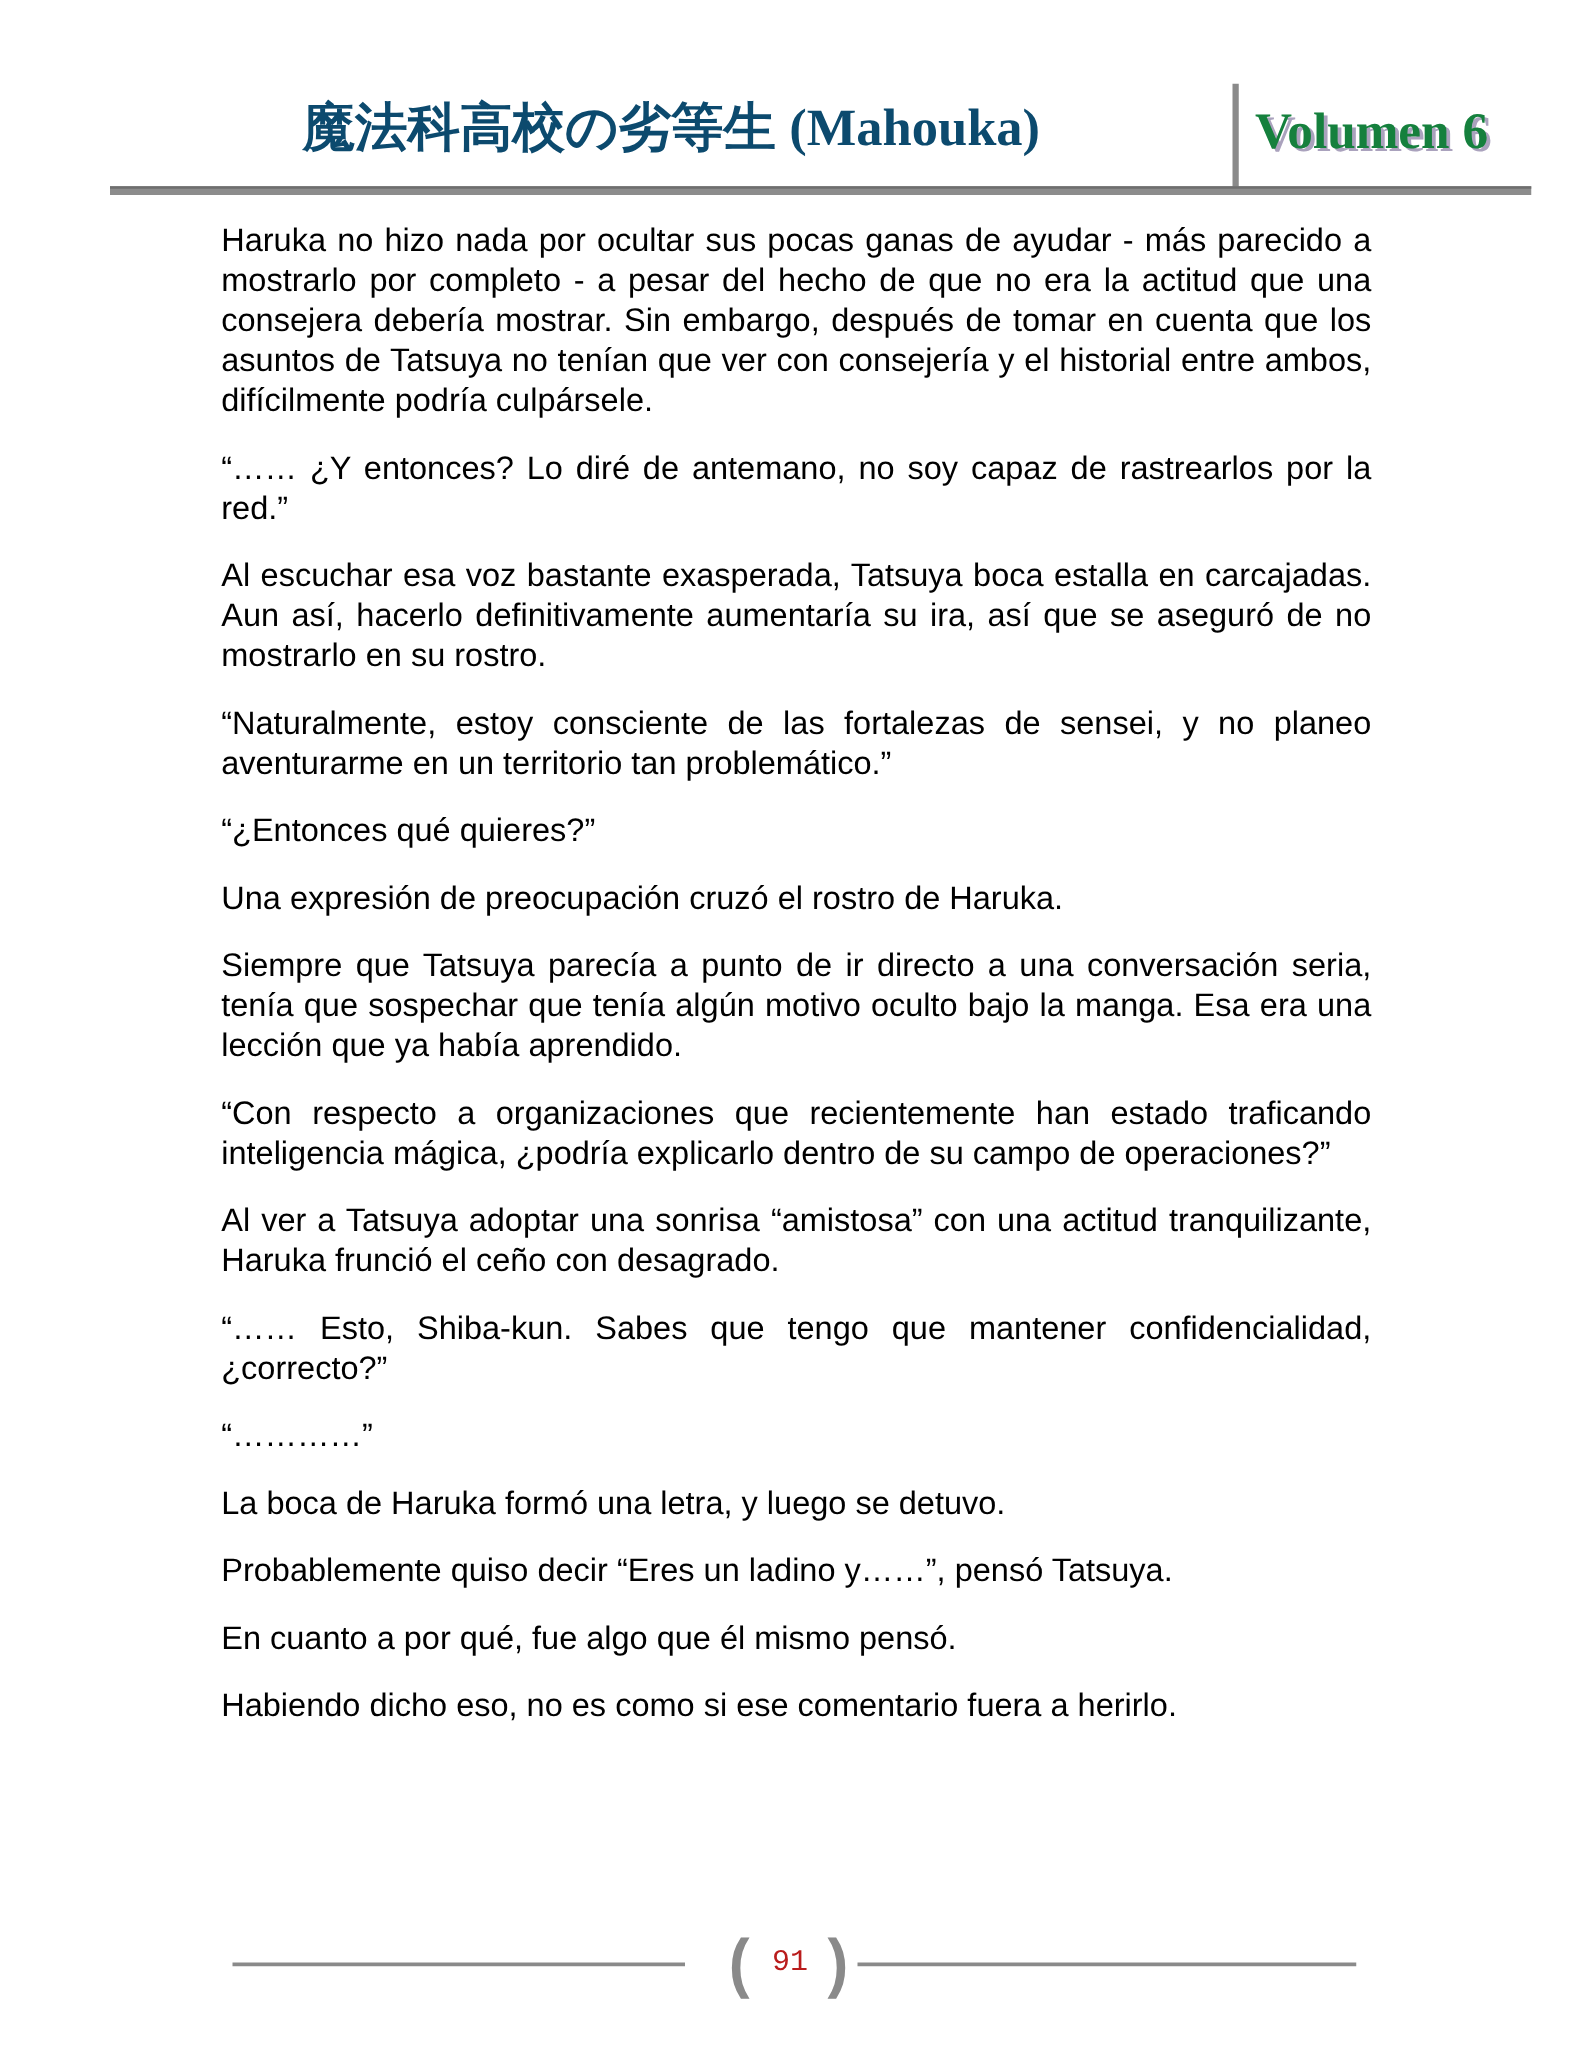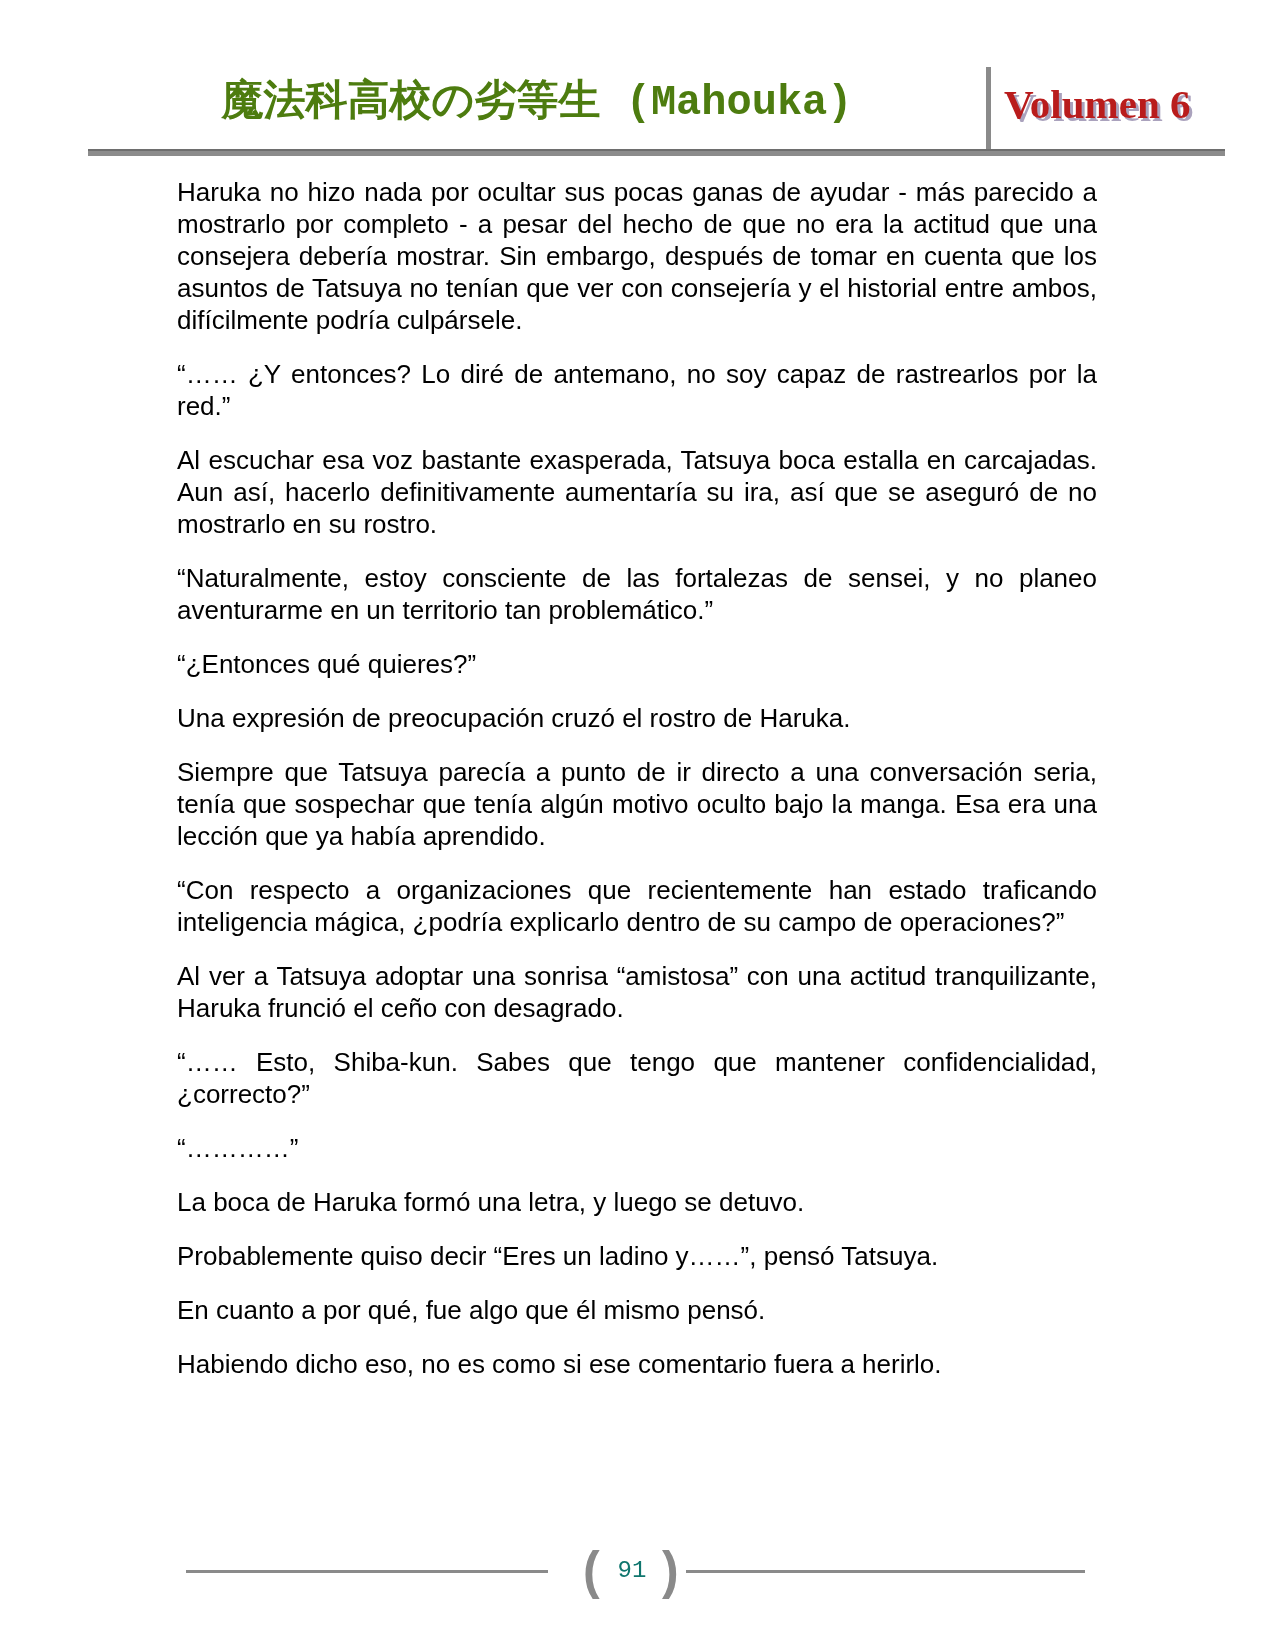--- a/index.html
+++ b/index.html
@@ -18,44 +18,44 @@
     color: #000000;
   }
 
   
   .header-title {
     position: absolute;
     left: 88px;
     top: 74px;
     width: 898px;
     text-align: center;
-    font-family: Liberation Mono, monospace;
+    font-family: Liberation Serif, serif;
     font-weight: bold;
     font-size: 42px;
     line-height: 58px;
-    color: #4d7c0f;
+    color: #0c4a6e;
     white-space: nowrap;
   }
   .header-divider {
     position: absolute;
     left: 986px;
     top: 67px;
     width: 5px;
     height: 89px;
     background: #8a8a8a;
   }
   .volume-badge {
     position: absolute;
     left: 1004px;
     top: 80px;
     font-family: "Liberation Serif", "DejaVu Serif", serif;
     font-weight: bold;
     font-size: 41px;
     line-height: 48px;
-    color: #b91c1c;
+    color: #15803d;
     text-shadow: 3px 3px 0 #aaa2bd;
     white-space: nowrap;
   }
   .header-rule {
     position: absolute;
     left: 88px;
     top: 149px;
     width: 1137px;
     height: 5px;
     background: #8c8c8c;
@@ -99,21 +99,21 @@
   .footer-bracket.right { left: 662px; }
   .page-number {
     position: absolute;
     left: 598px;
     top: 1557px;
     width: 68px;
     text-align: center;
     font-family: "Liberation Mono", "DejaVu Sans Mono", monospace;
     font-size: 24px;
     line-height: 28px;
-    color: #0f766e;
+    color: #b91c1c;
   }
 </style>
 </head>
 <body>
 
 <div class="page">
 
   <div class="header-title">魔法科高校の劣等生 (Mahouka)</div>
 
   <div class="header-divider"></div>

